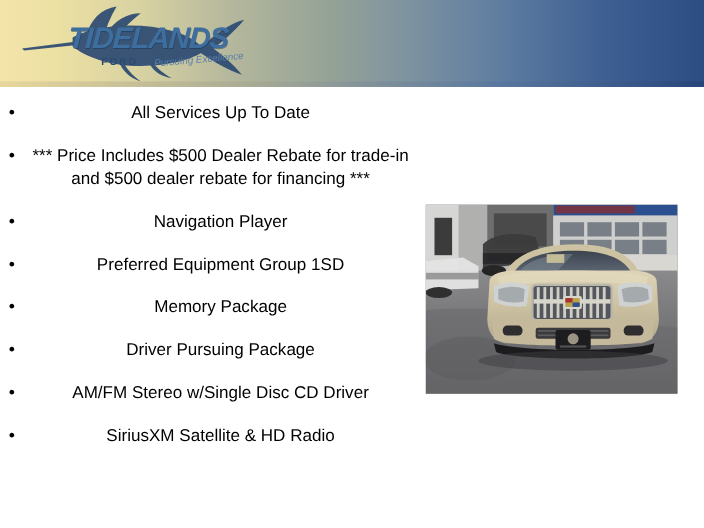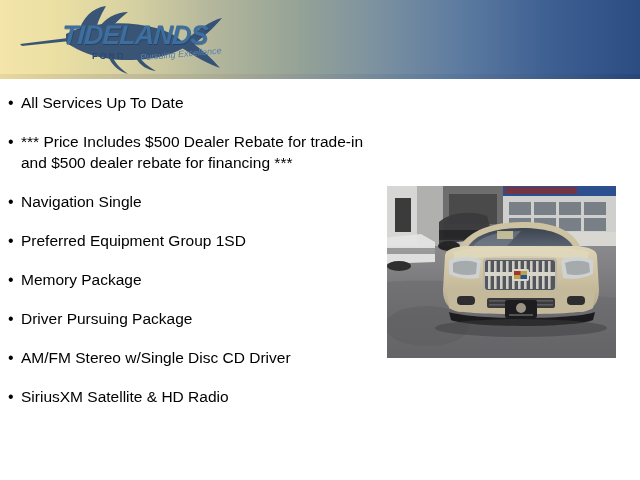--- a/index.html
+++ b/index.html
@@ -127,20 +127,21 @@
     font-size: 16px;
     line-height: 21px;
     color: #000;
     text-align: left;
   }
   .bullet-text {
     flex: 1 1 auto;
     font-size: 15.5px;
     line-height: 21px;
     color: #000;
+    text-align: center;
   }
 
   
   .photo {
     position: absolute;
     left: 387px;
     top: 186px;
     width: 229px;
     height: 172px;
     overflow: hidden;
@@ -190,21 +191,21 @@
       <span class="bullet-text">All Services Up To Date</span>
     </div>
 
     <div class="bullet-item">
       <span class="bullet-dot">•</span>
       <span class="bullet-text">*** Price Includes $500 Dealer Rebate for trade-in and $500 dealer rebate for financing ***</span>
     </div>
 
     <div class="bullet-item">
       <span class="bullet-dot">•</span>
-      <span class="bullet-text">Navigation Single</span>
+      <span class="bullet-text">Navigation Player</span>
     </div>
 
     <div class="bullet-item">
       <span class="bullet-dot">•</span>
       <span class="bullet-text">Preferred Equipment Group 1SD</span>
     </div>
 
     <div class="bullet-item">
       <span class="bullet-dot">•</span>
       <span class="bullet-text">Memory Package</span>

